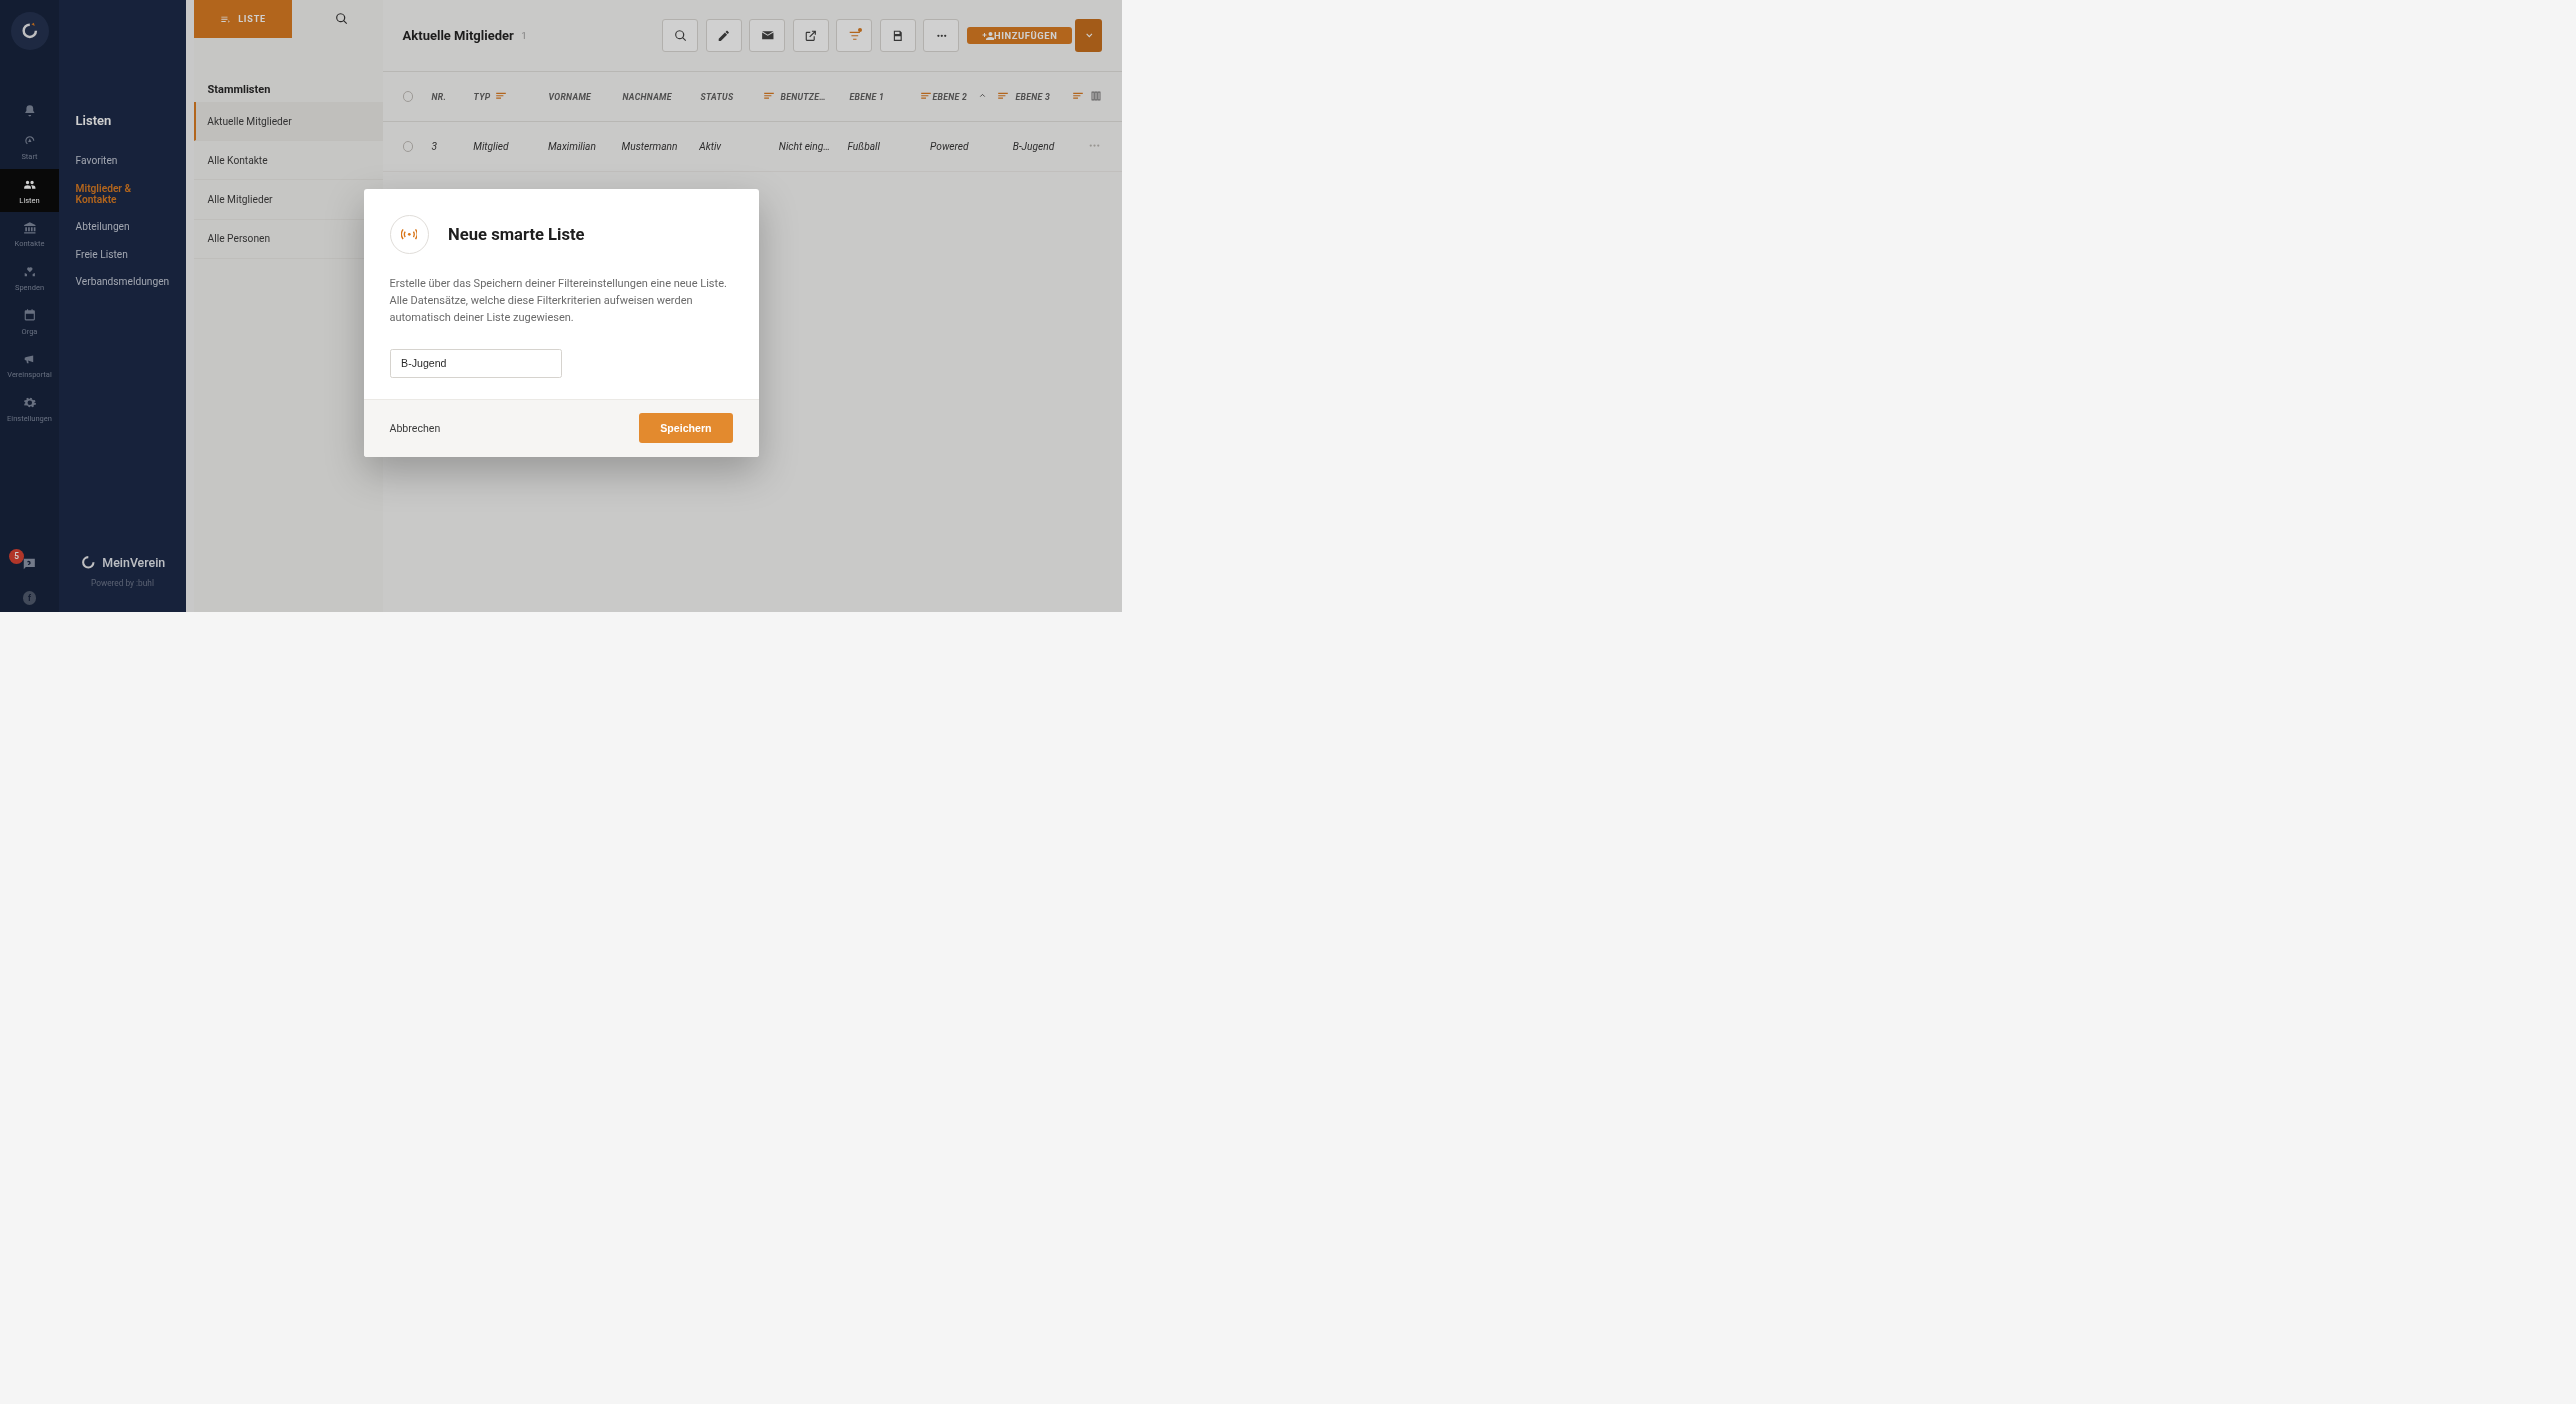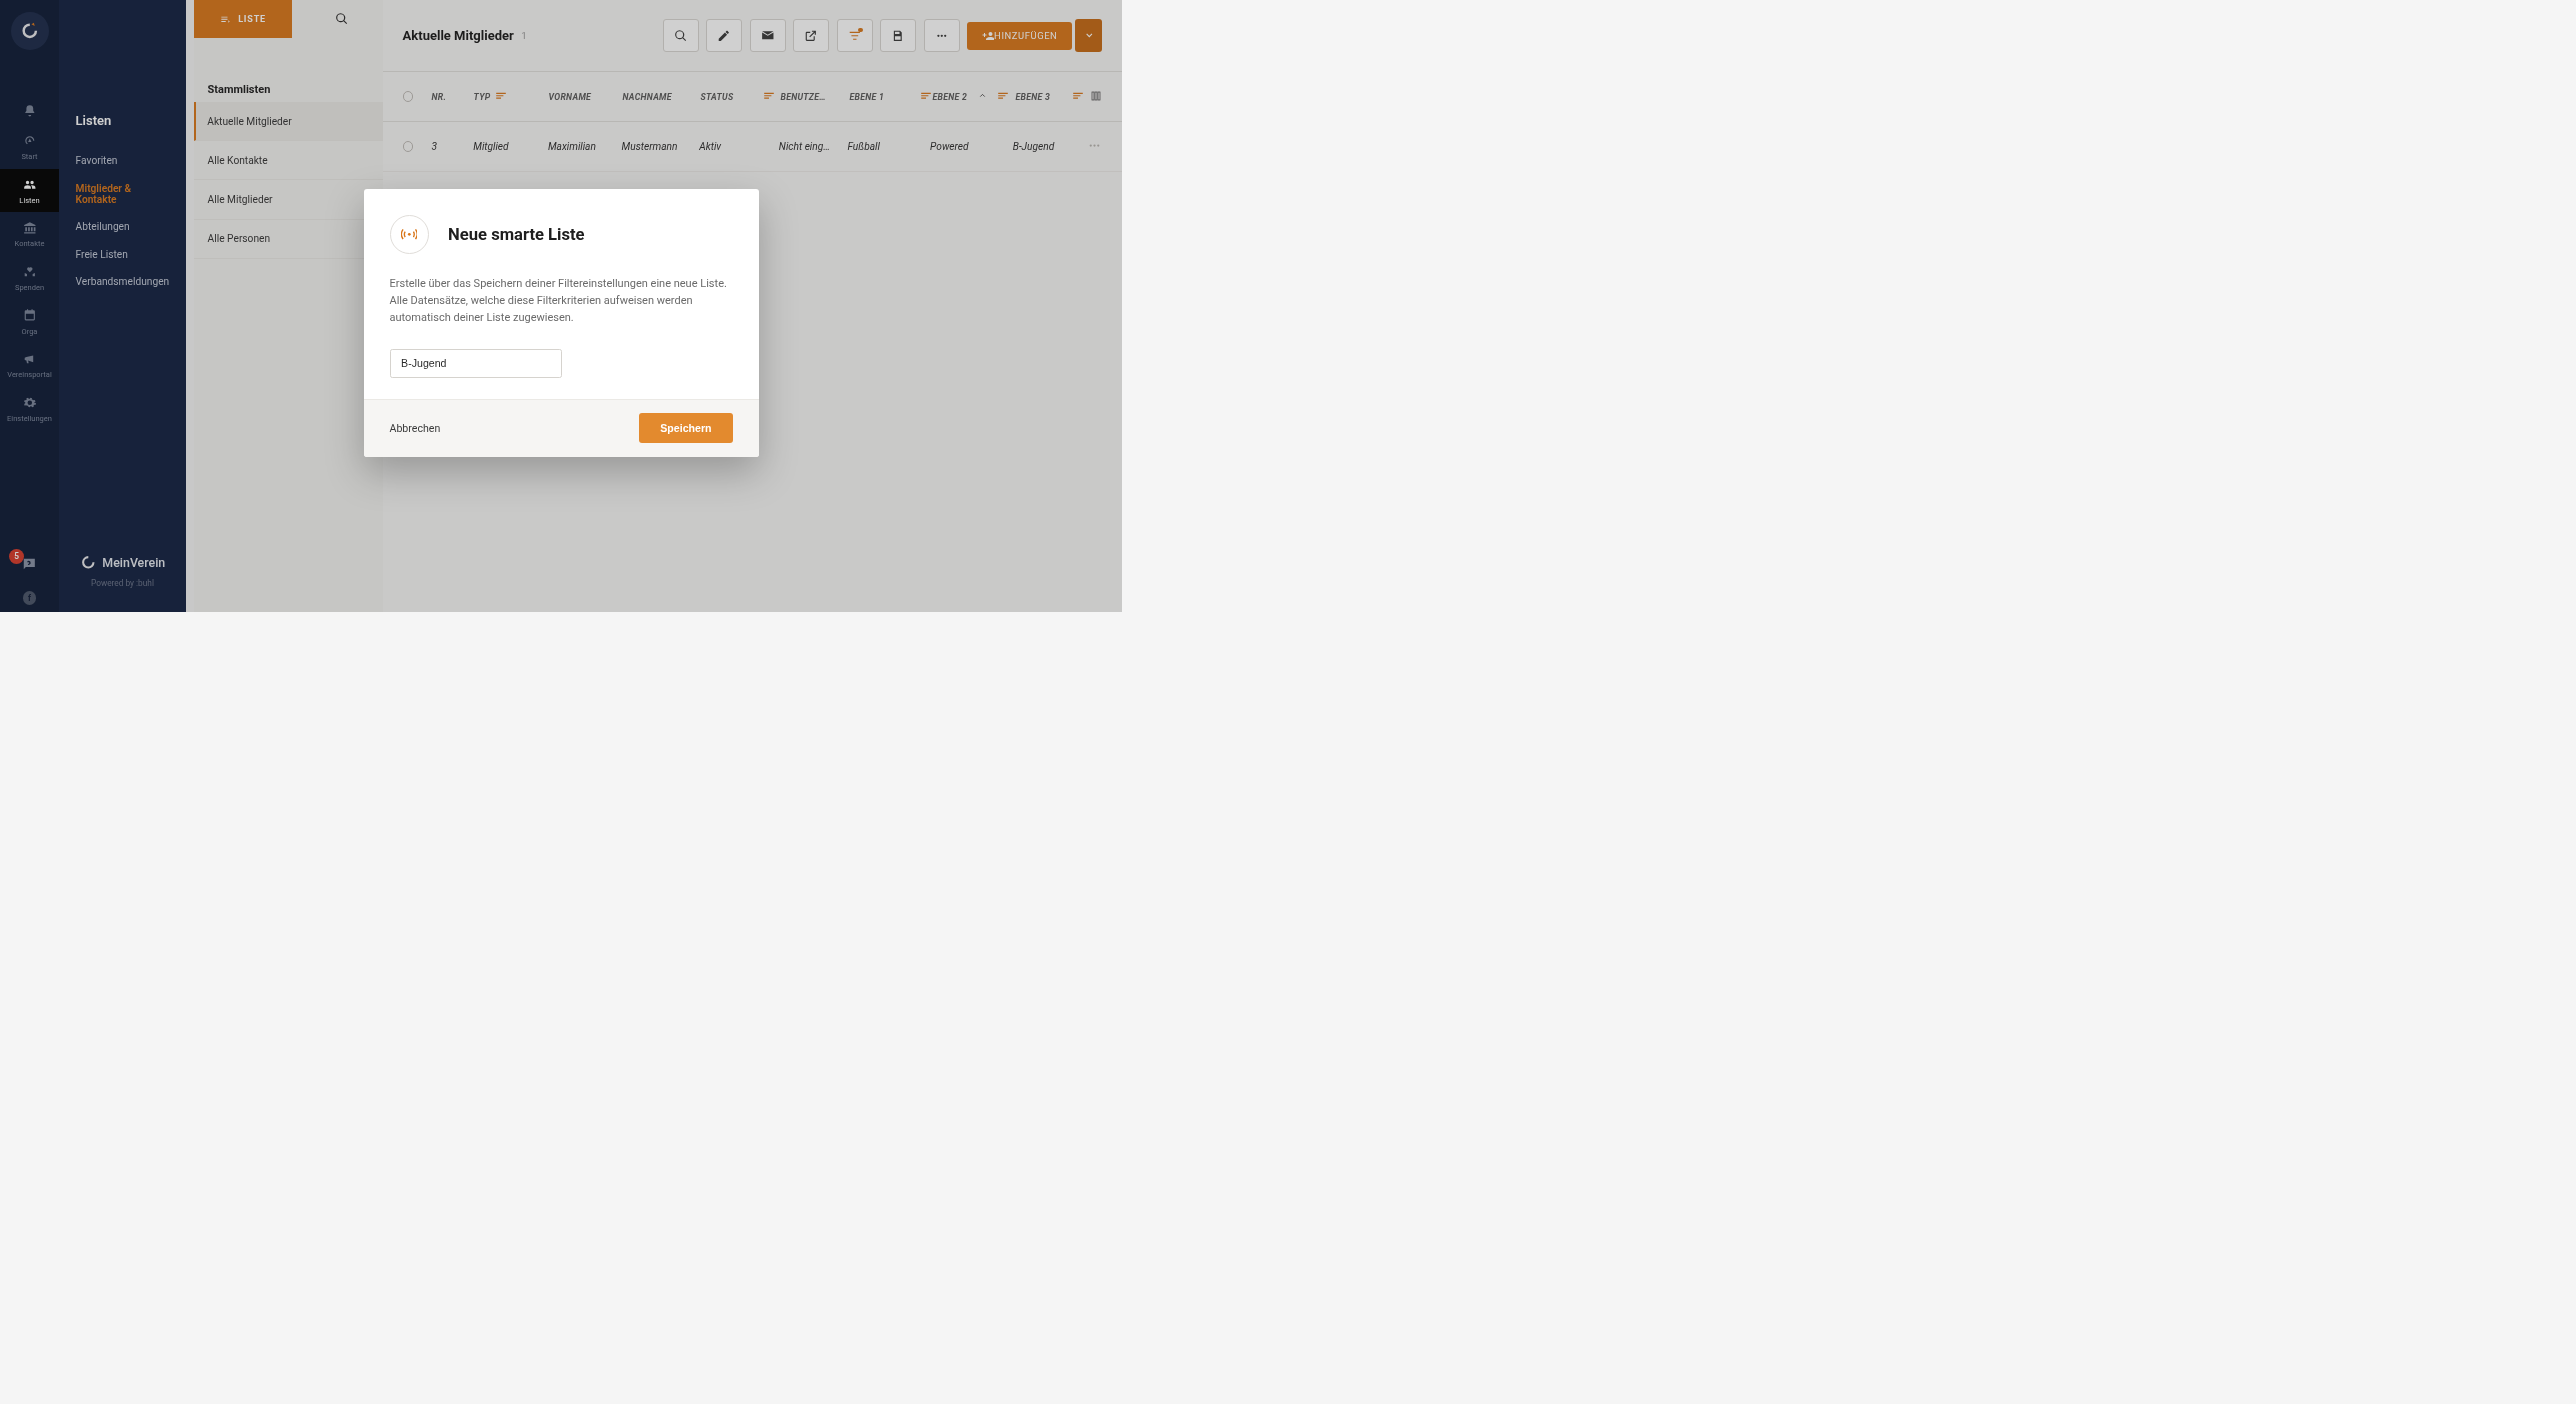--- a/index.html
+++ b/index.html
@@ -144,22 +144,22 @@
 .main-header-actions { margin-left:auto;display:flex;gap:7.5px;align-items:center;}
 .act-btn {
   width:36px;height:33px;border:0.8px solid #d9d6d2;border-radius:3px;background:#fff;
   display:flex;align-items:center;justify-content:center;cursor:pointer;
 }
 .act-btn svg { width:13.6px;height:13.6px;fill:#3a3a3a; }
 .act-btn.orange svg { fill:#d97619; }
 .act-btn .dot { position:absolute;top:7.5px;right:9px;width:4.5px;height:4.5px;background:#d97619;border-radius:50%; }
 .act-btn.relpos { position:relative; }
 .hinzu-btn {
-  height:28px;padding:0 15px;background:#d97619;color:#fff;border-radius:3px;
-  display:flex;align-items:center;font-size:9.4px;font-weight:400;letter-spacing:0.6px;
+  height:17px;padding:0 15px;background:#d97619;color:#fff;border-radius:3px;
+  display:flex;align-items:center;font-size:9.4px;font-weight:700;letter-spacing:0.6px;
 }
 .hinzu-btn svg { width:12px;height:12px;fill:#fff; }
 .hinzu-chev {
   width:27px;height:33px;background:#c66a14;border-radius:3px;margin-left:-4.5px;
   display:flex;align-items:center;justify-content:center;
 }
 .hinzu-chev svg { width:10.6px;height:10.6px;fill:#fff; }
 
 .table-head {
   height:50px;border-bottom:0.8px solid #e1dfdc;

